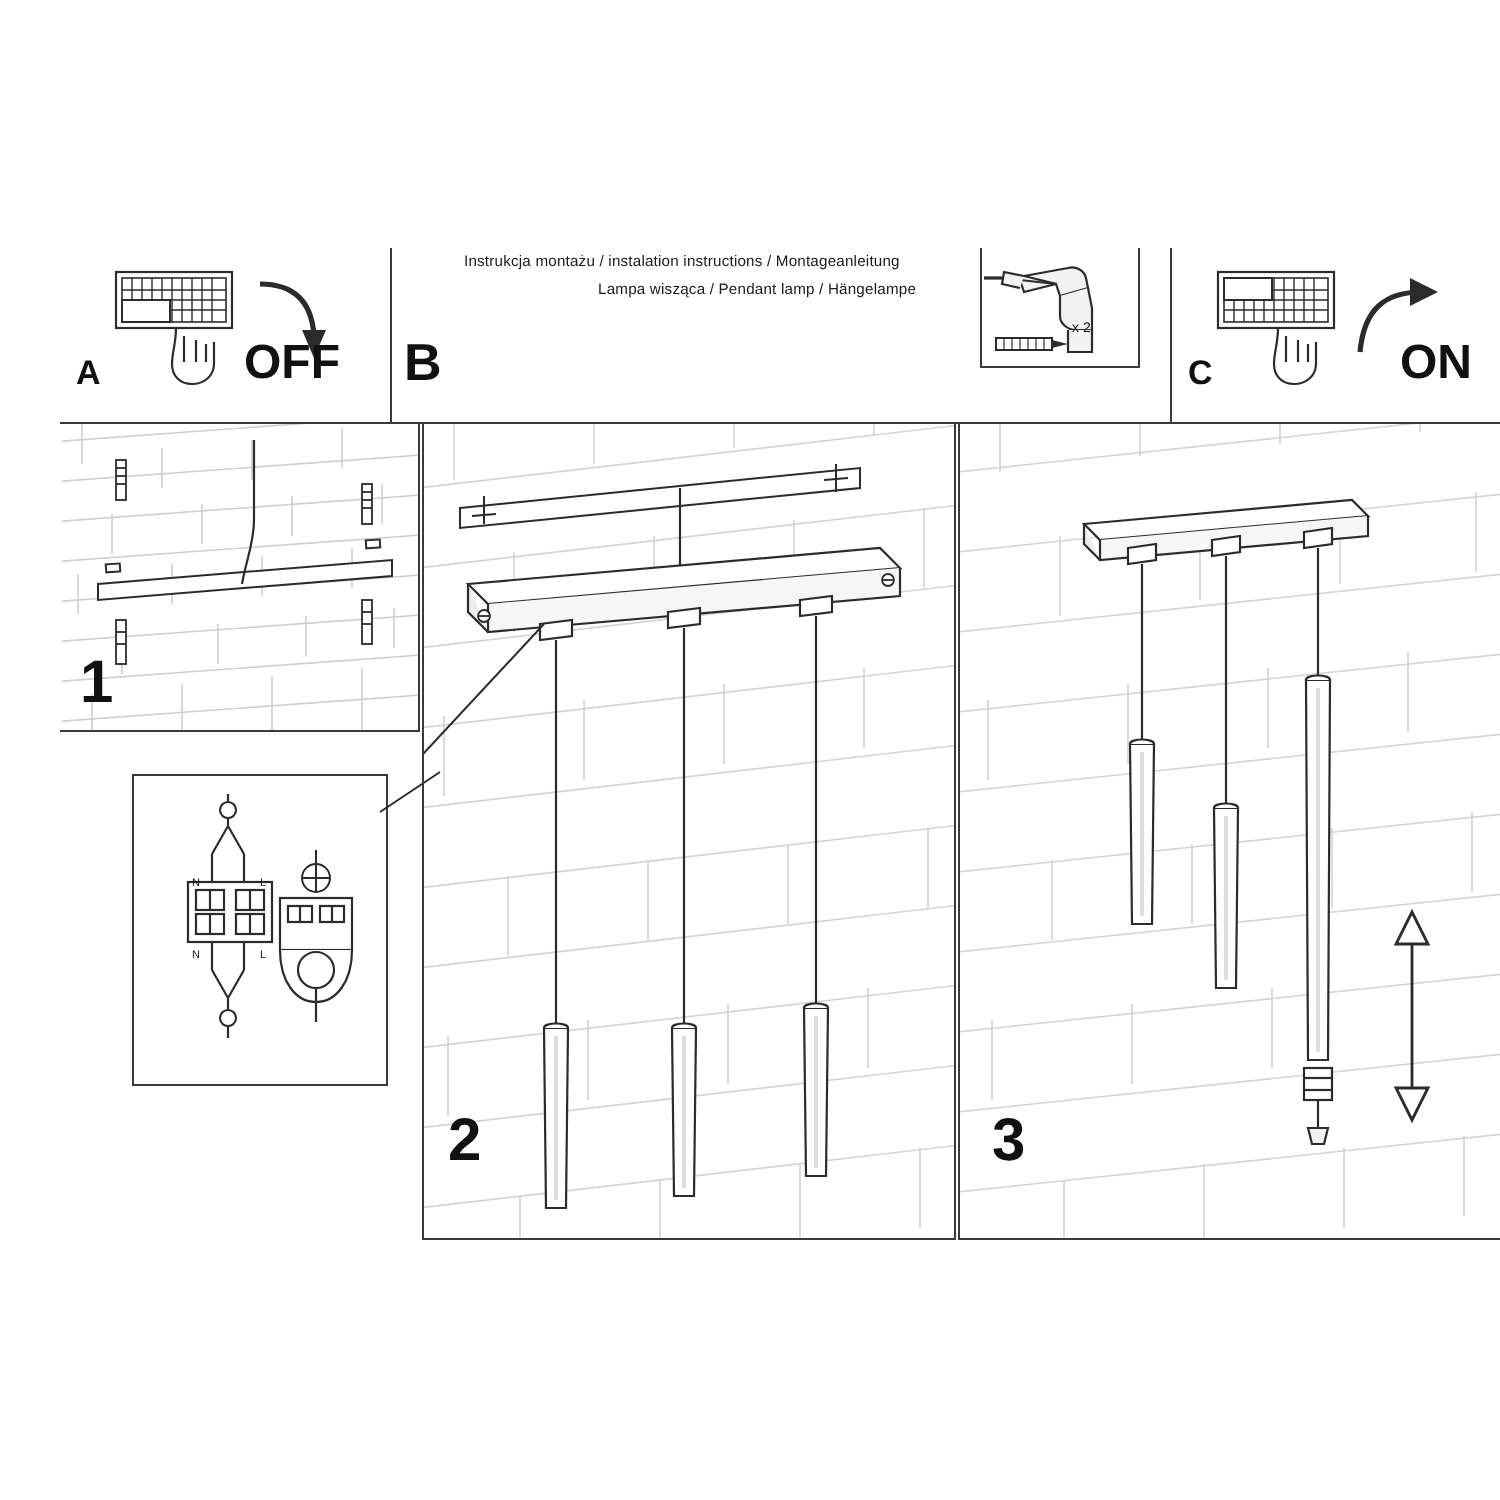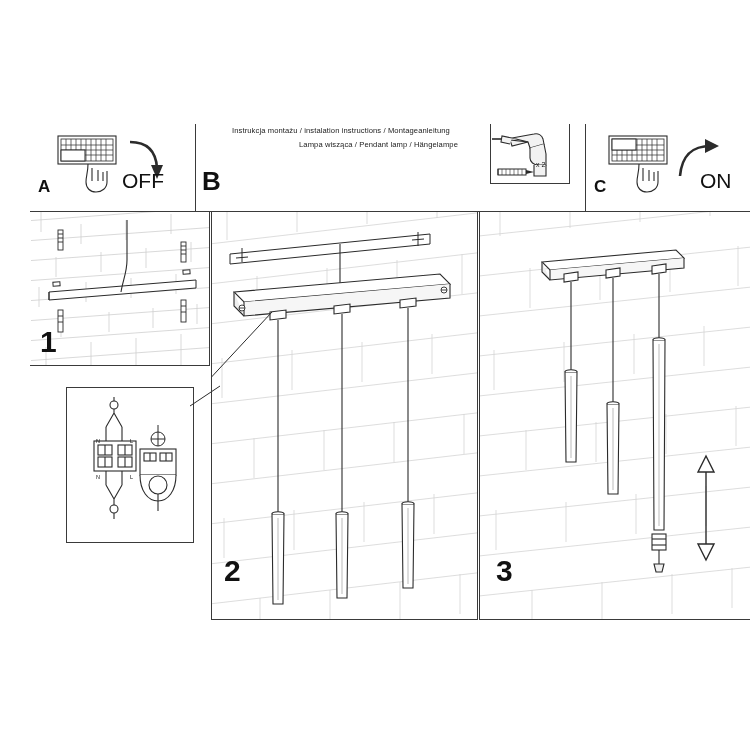--- a/index.html
+++ b/index.html
@@ -50,22 +50,22 @@
     font-size: 17px;
     font-weight: bold;
     color: #111;
     line-height: 1;
   }
   .letter.big {
     font-size: 26px;
   }
   .state {
     position: absolute;
-    font-size: 21px;
-    font-weight: normal;
+    font-size: 24px;
+    font-weight: bold;
     color: #111;
     line-height: 1;
   }
   .qty {
     position: absolute;
     font-size: 7px;
     color: #111;
     line-height: 1;
   }
   svg {

